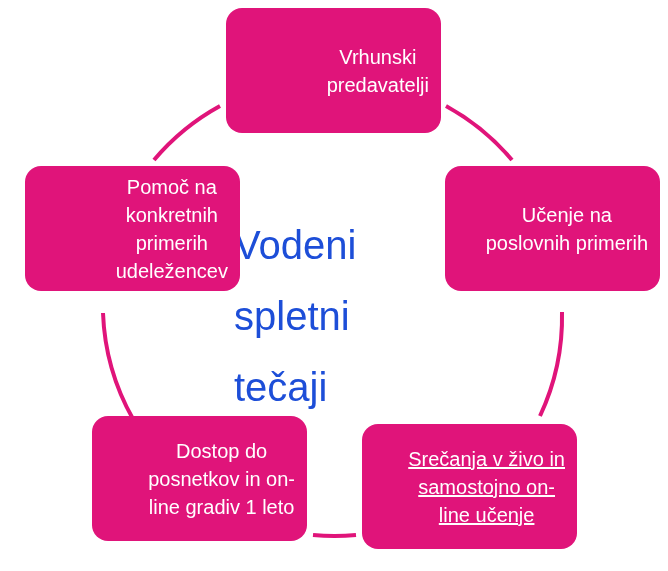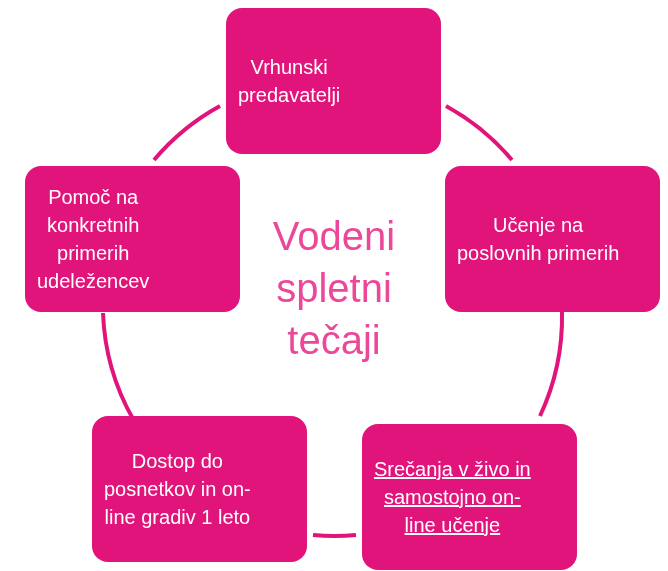--- a/index.html
+++ b/index.html
@@ -1,38 +1,37 @@
 <!DOCTYPE html>
 <html><head>
   <meta charset="utf-8">
   <style>
     html, body { margin: 0; padding: 0; background: #ffffff; }
     body { width: 668px; height: 571px; position: relative; overflow: hidden; }
     .ring { position: absolute; left: 0; top: 0; }
     .node {
       position: absolute;
-      width: 215px; height: 146px;
+      width: 215px; height: 125px;
       background: #e0147a;
       border-radius: 16px;
-      display: flex; align-items: center; justify-content: flex-start;
+      display: flex; align-items: center; justify-content: flex-end;
       text-align: center;
       color: #ffffff;
       font-family: "Liberation Sans", sans-serif;
       font-size: 20px;
       line-height: 28px;
       padding: 0 12px;
       box-sizing: border-box;
     }
     .node span { white-space: pre-line; }
     .center {
       position: absolute; left: 234px; top: 210px; width: 200px;
-      text-align: center;
-      color: #ec4899;
+      color: #1d4ed8;
       font-family: "Liberation Sans", sans-serif;
-      font-size: 40px; line-height: 52px;
+      font-size: 40px; line-height: 71px;
       white-space: pre-line;
     }
   </style>
 </head>
 <body>
 
 <svg class="ring" width="668" height="571" viewBox="0 0 668 571">
   <g fill="none" stroke="#e0147a" stroke-width="4" stroke-linecap="butt">
 
     <path d="M 446 106 A 233 233 0 0 1 512 160"></path>

